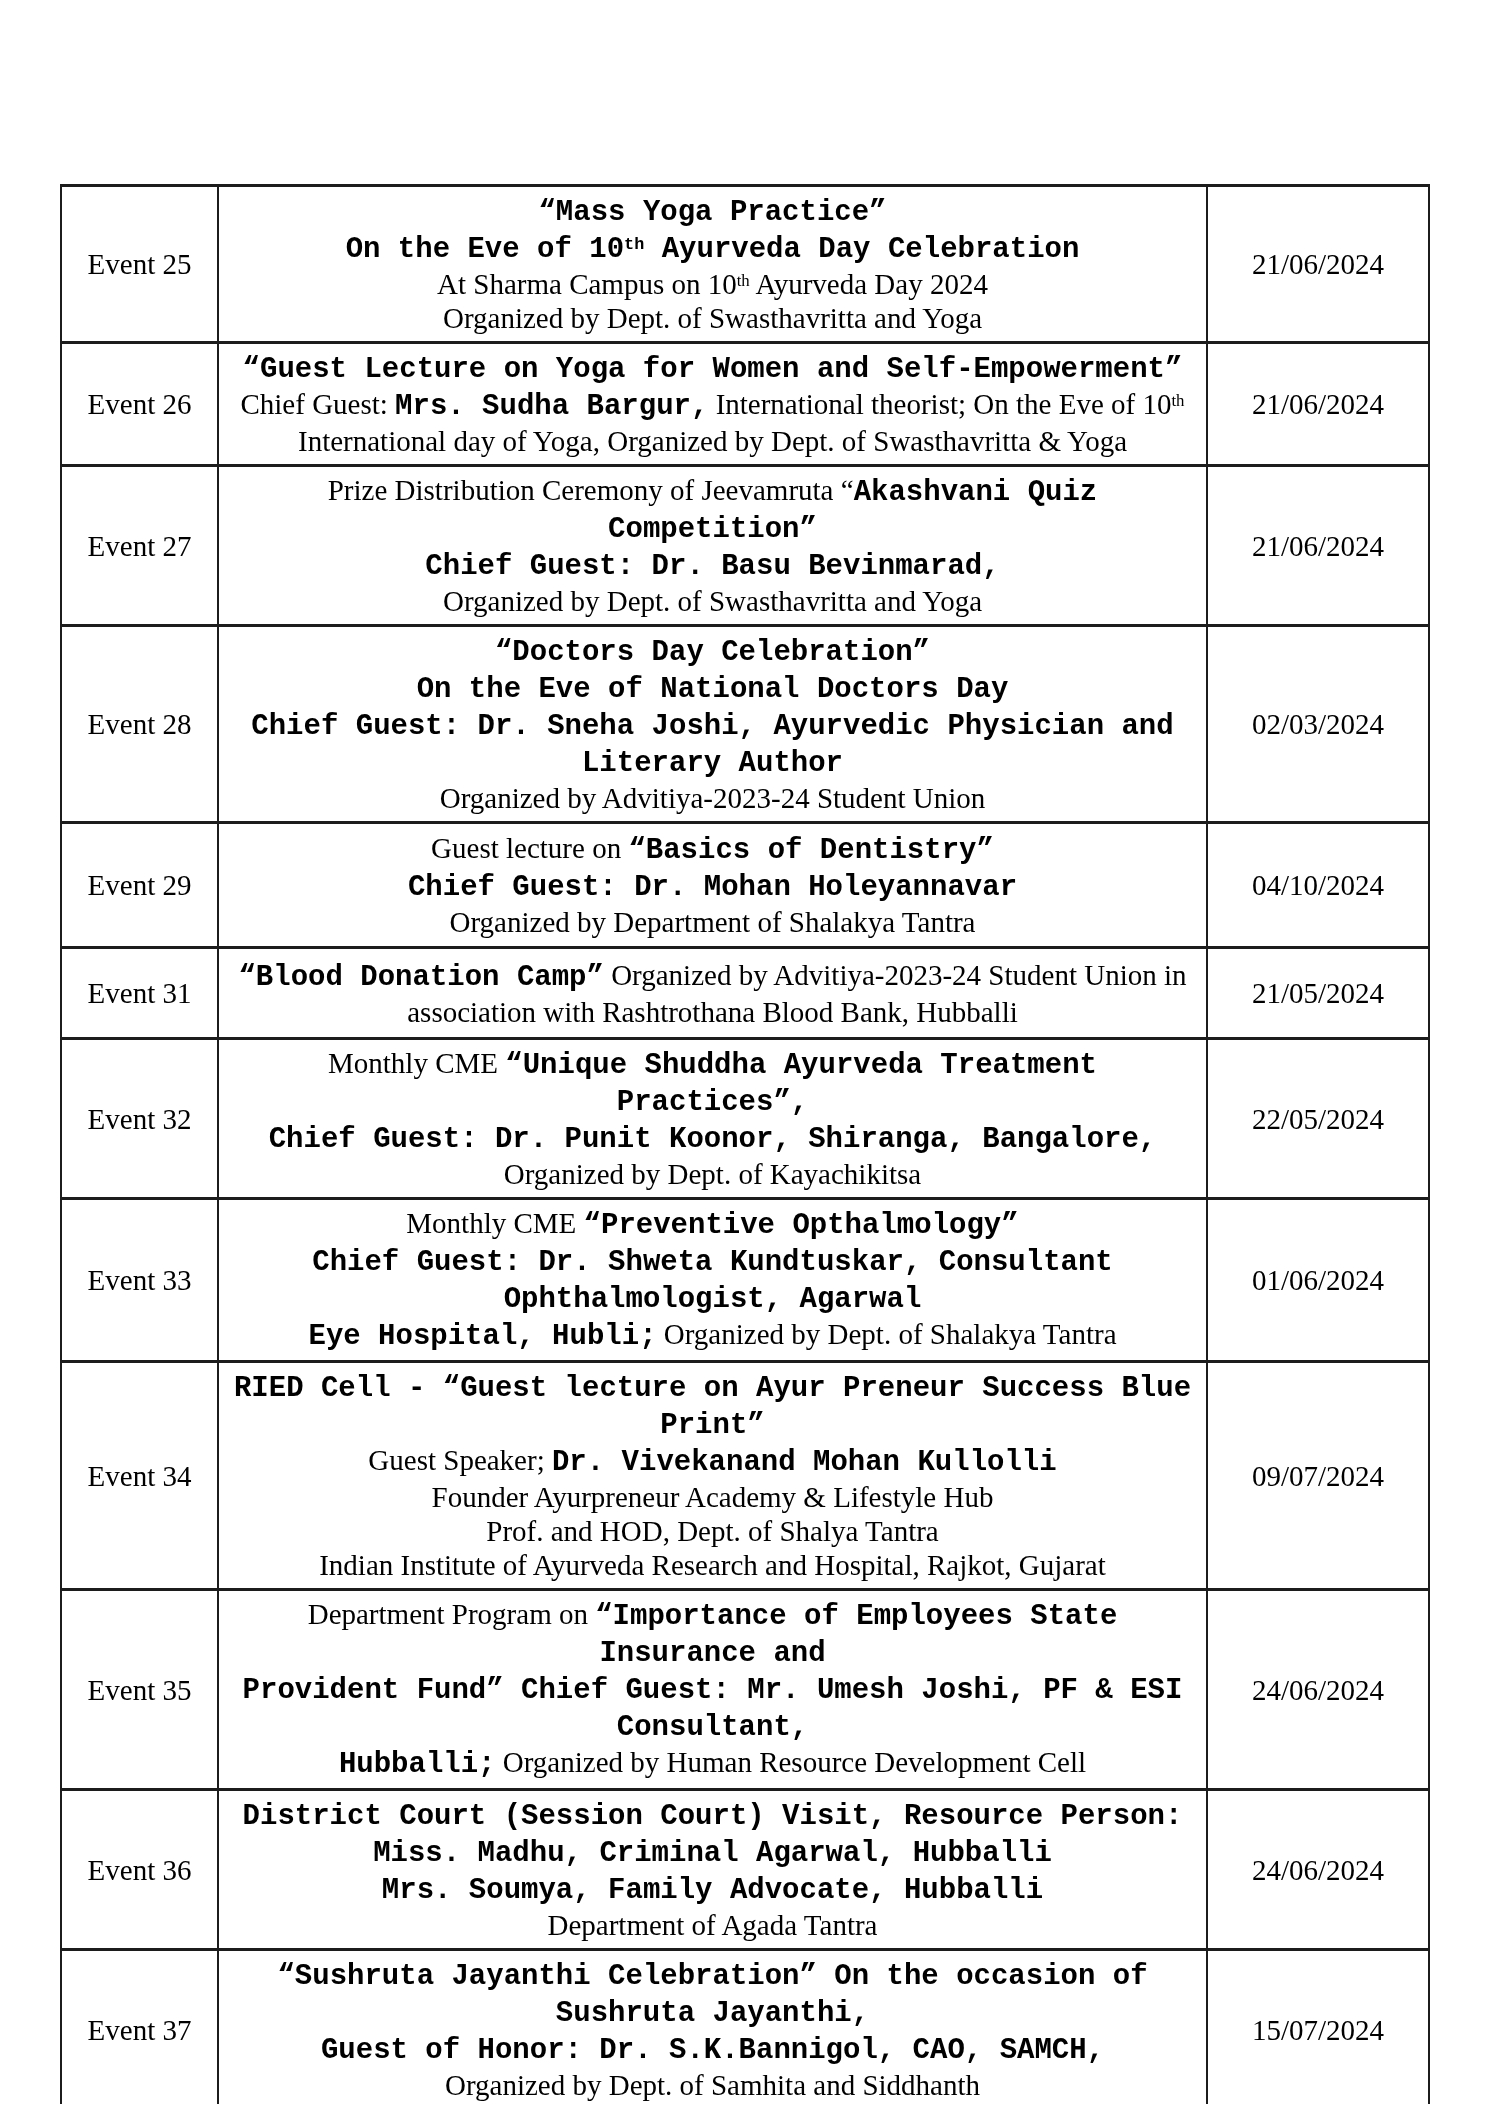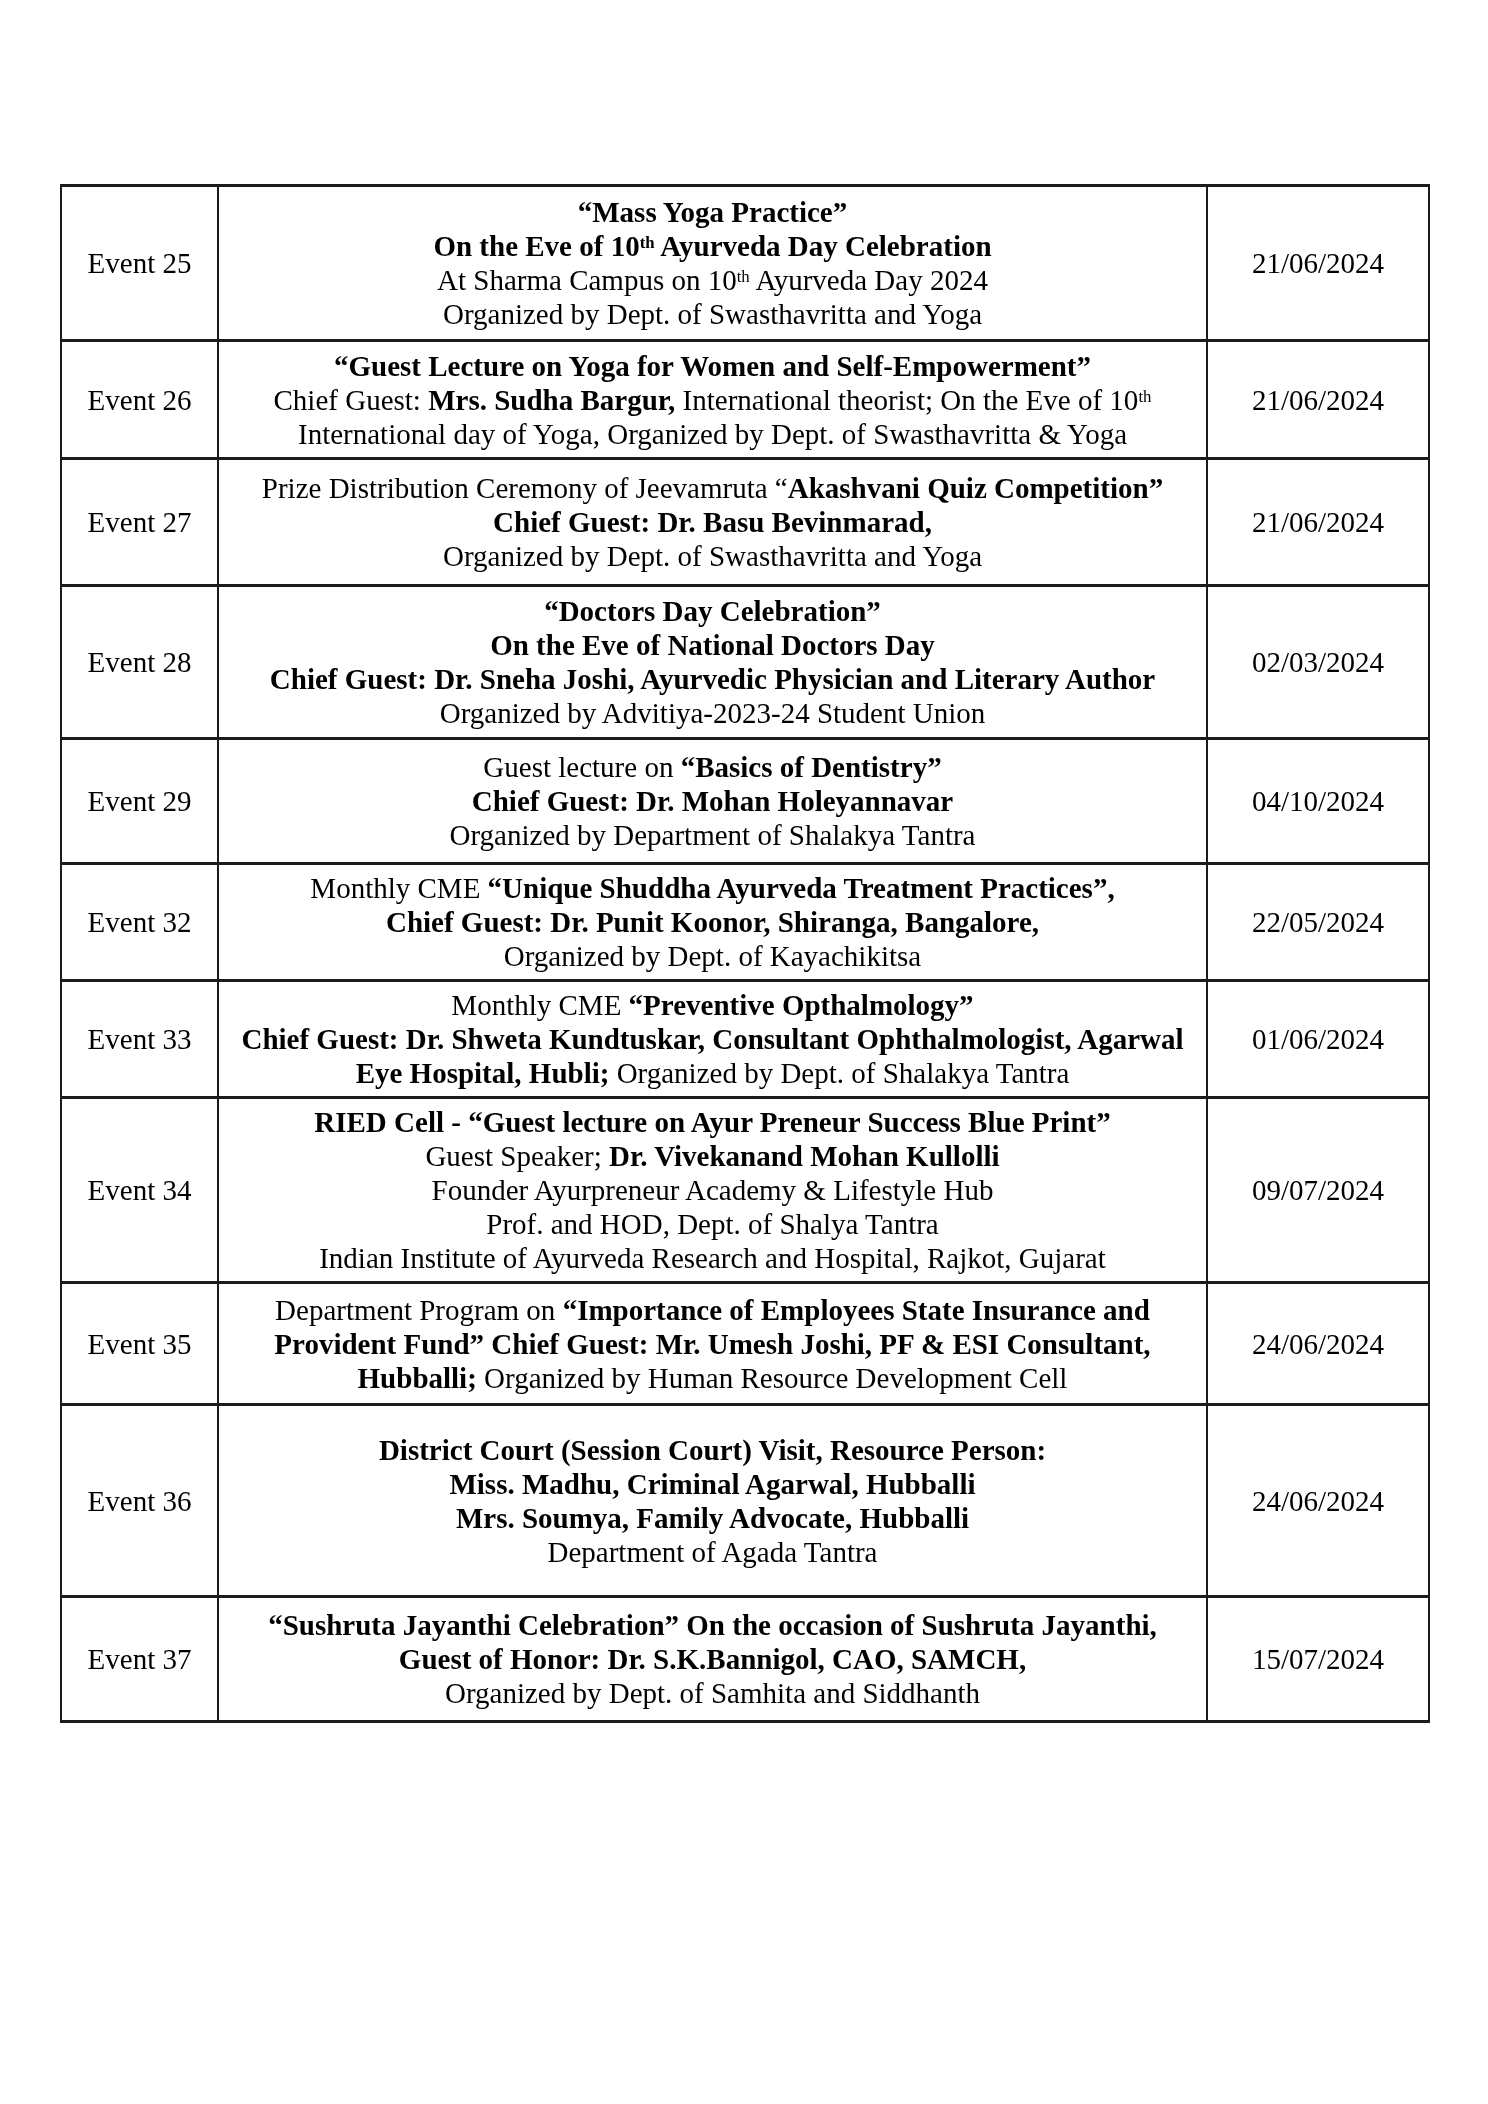--- a/index.html
+++ b/index.html
@@ -37,21 +37,21 @@
     text-align: center;
     font-size: 29px;
     line-height: 34px;
     padding: 6px 8px;
     overflow: hidden;
   }
   td.desc-cell { padding: 6px 26px; }
   td.event-cell, td.date-cell { white-space: nowrap; }
 
   .line { text-align: center; }
-  .b { font-weight: bold; }
+  .b { font-weight: bold; font-family: Liberation Mono, monospace; }
   .sup {
     font-size: 0.58em;
     position: relative;
     top: -0.45em;
     line-height: 0;
   }
 
   
   table.events tr:nth-child(1)  { height: 155px; }
   table.events tr:nth-child(2)  { height: 118px; }
@@ -119,20 +119,28 @@
         <tr>
           <td class="event-cell">Event 29</td>
           <td class="desc-cell">
             <div class="line"><span class="">Guest lecture on </span><span class="b ">“Basics of Dentistry”</span></div>
             <div class="line"><span class="b ">Chief Guest: Dr. Mohan Holeyannavar</span></div>
             <div class="line"><span class="">Organized by Department of Shalakya Tantra</span></div>
           </td>
           <td class="date-cell">04/10/2024</td>
         </tr>
         <tr>
+          <td class="event-cell">Event 31</td>
+          <td class="desc-cell">
+            <div class="line"><span class="b ">“Blood Donation Camp”</span><span class=""> Organized by Advitiya-2023-24 Student Union in</span></div>
+            <div class="line"><span class="">association with Rashtrothana Blood Bank, Hubballi</span></div>
+          </td>
+          <td class="date-cell">21/05/2024</td>
+        </tr>
+        <tr>
           <td class="event-cell">Event 32</td>
           <td class="desc-cell">
             <div class="line"><span class="">Monthly CME </span><span class="b ">“Unique Shuddha Ayurveda Treatment Practices”,</span></div>
             <div class="line"><span class="b ">Chief Guest: Dr. Punit Koonor, Shiranga, Bangalore,</span></div>
             <div class="line"><span class="">Organized by Dept. of Kayachikitsa</span></div>
           </td>
           <td class="date-cell">22/05/2024</td>
         </tr>
         <tr>
           <td class="event-cell">Event 33</td>

